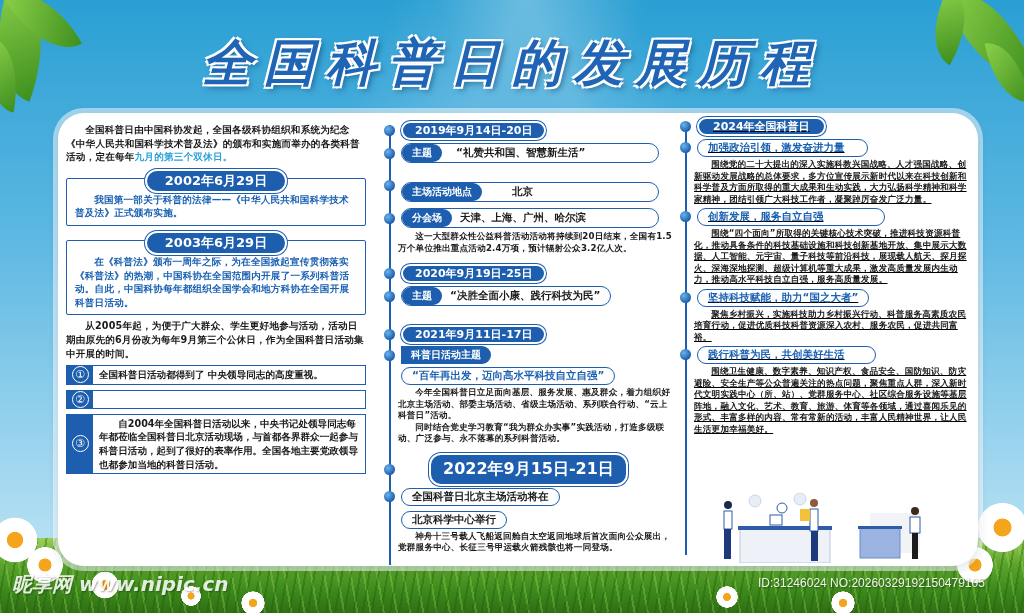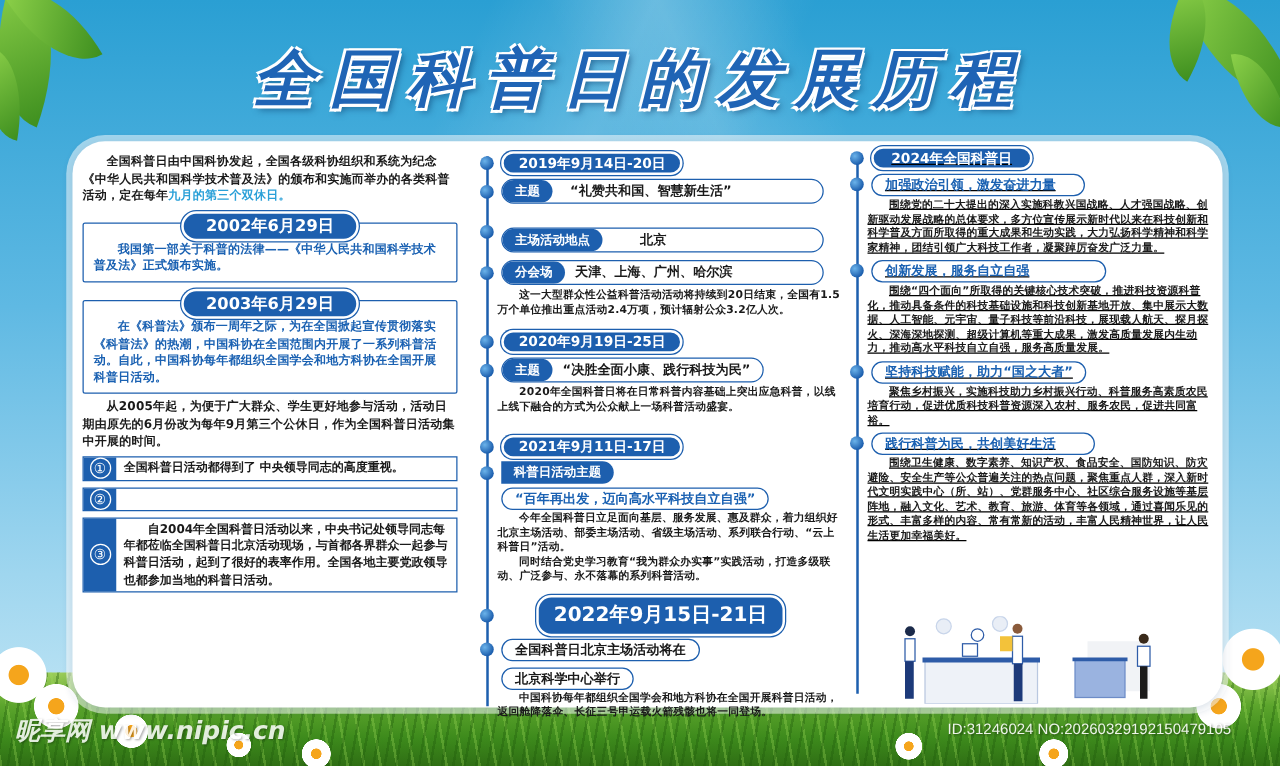--- a/index.html
+++ b/index.html
@@ -147,21 +147,20 @@
         <span class="dot" style="position:relative;margin-right:6px;"></span>
         <span class="datepill" style="font-size:11px;padding:0 12px;">2020年9月19日-25日</span>
       </div>
       <div style="display:flex;align-items:center;">
           <span class="dot" style="position:relative;margin-right:6px;"></span>
         <div class="row" style="width:210px;">
             <span class="tag">主题</span>
             <span class="val" style="padding-left:8px;">“决胜全面小康、践行科技为民”</span>
           </div>
         </div>
-      <p class="p" style="font-size:8.6px;line-height:11.5px;padding-left:14px;">2020年全国科普日将在日常科普内容基础上突出应急科普，以线上线下融合的方式为公众献上一场科普活动盛宴。</p>
     </div>
 
     <div style="margin-top:16px;">
       <div style="display:flex;align-items:center;">
         <span class="dot" style="position:relative;margin-right:6px;"></span>
         <span class="datepill" style="font-size:11px;padding:0 12px;">2021年9月11日-17日</span>
       </div>
       <div style="display:flex;align-items:center;margin-top:2px;">
           <span class="dot" style="position:relative;margin-right:6px;"></span>
         <span class="tagonly">科普日活动主题</span>
@@ -174,21 +173,21 @@
     <div style="margin-top:8px;">
       <div style="display:flex;align-items:center;">
         <span class="dot" style="position:relative;margin-right:6px;"></span>
         <span class="datepill" style="font-size:16px;padding:4px 12px;margin-left:28px;">2022年9月15日-21日</span>
       </div>
       <div style="display:flex;align-items:center;">
           <span class="dot" style="position:relative;margin-right:6px;"></span>
         <span class="obox">全国科普日北京主场活动将在</span>
         </div>
       <div style="padding-left:17px;"><span class="obox">北京科学中心举行</span></div>
-      <p class="p" style="font-size:8.6px;line-height:11.5px;padding-left:14px;">中国科协每年都组织全国学会和地方科协在全国开展科普日活动，返回舱降落伞、长征三号甲运载火箭残骸也将一同登场。</p>
+      <p class="p" style="font-size:8.6px;line-height:11.5px;padding-left:14px;">神舟十三号载人飞船返回舱自太空返回地球后首次面向公众展出，党群服务中心、长征三号甲运载火箭残骸也将一同登场。</p>
     </div>
   </div>
 
   <div class="tl" style="left:627px;top:12px;height:430px;"></div>
   <div class="col" style="left:622px;top:4px;width:290px;text-decoration:underline;">
     <div style="display:flex;align-items:center;">
       <span class="dot" style="position:relative;margin-right:6px;"></span>
       <span class="datepill" style="font-size:11px;padding:0 14px;">2024年全国科普日</span>
     </div>
 

